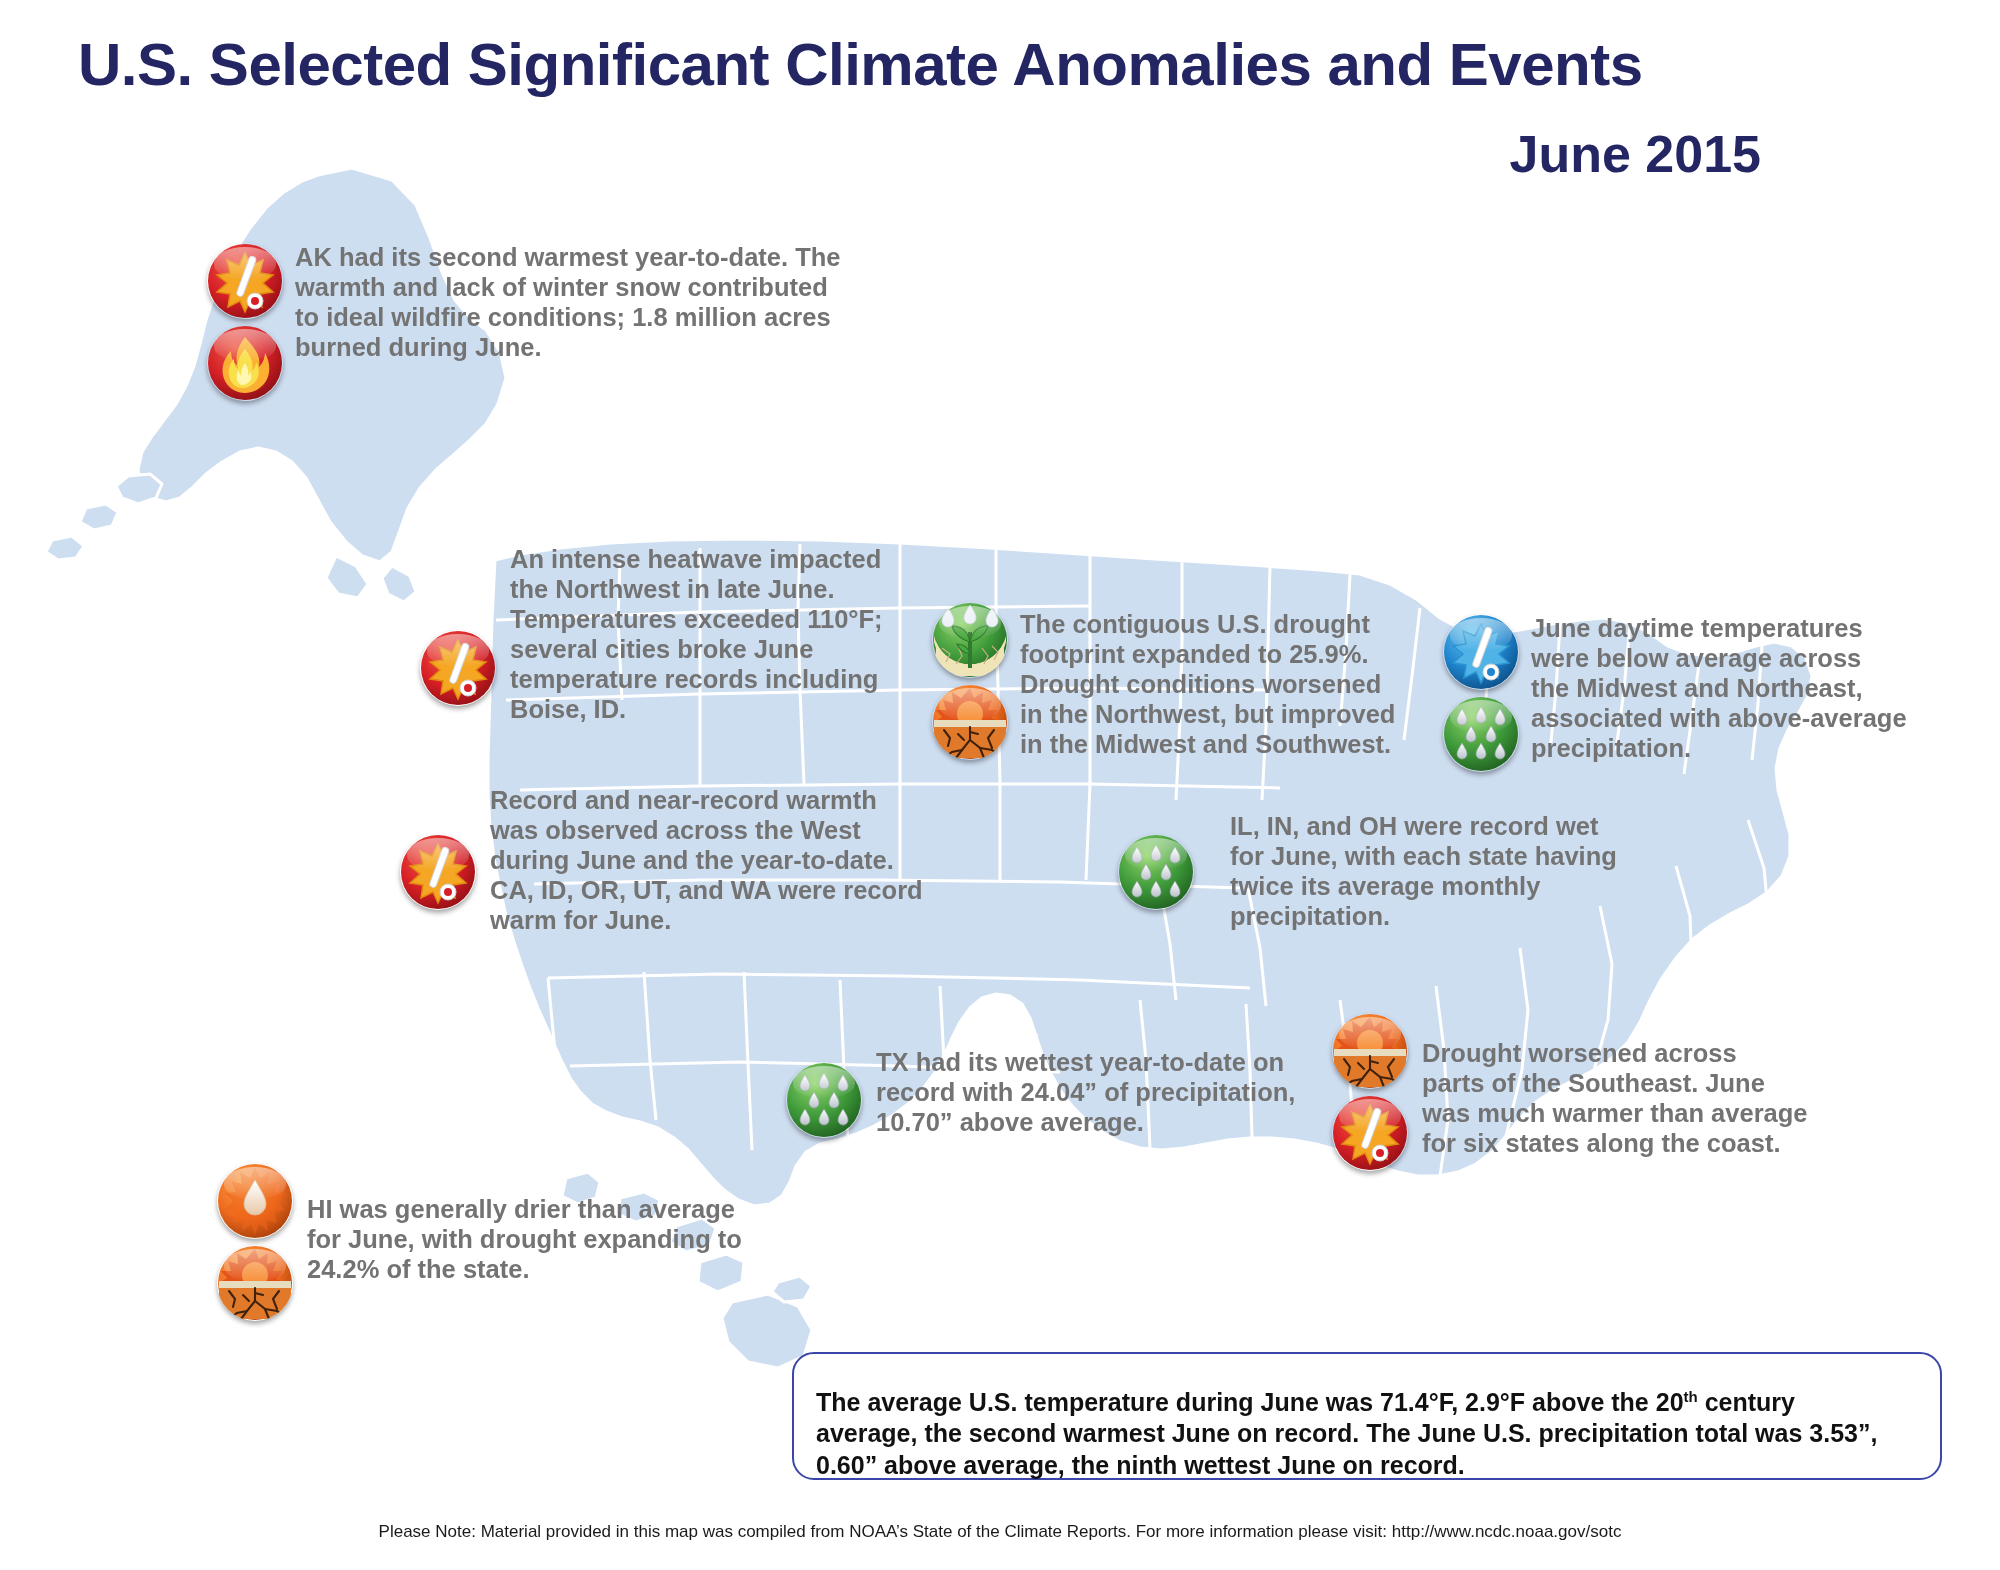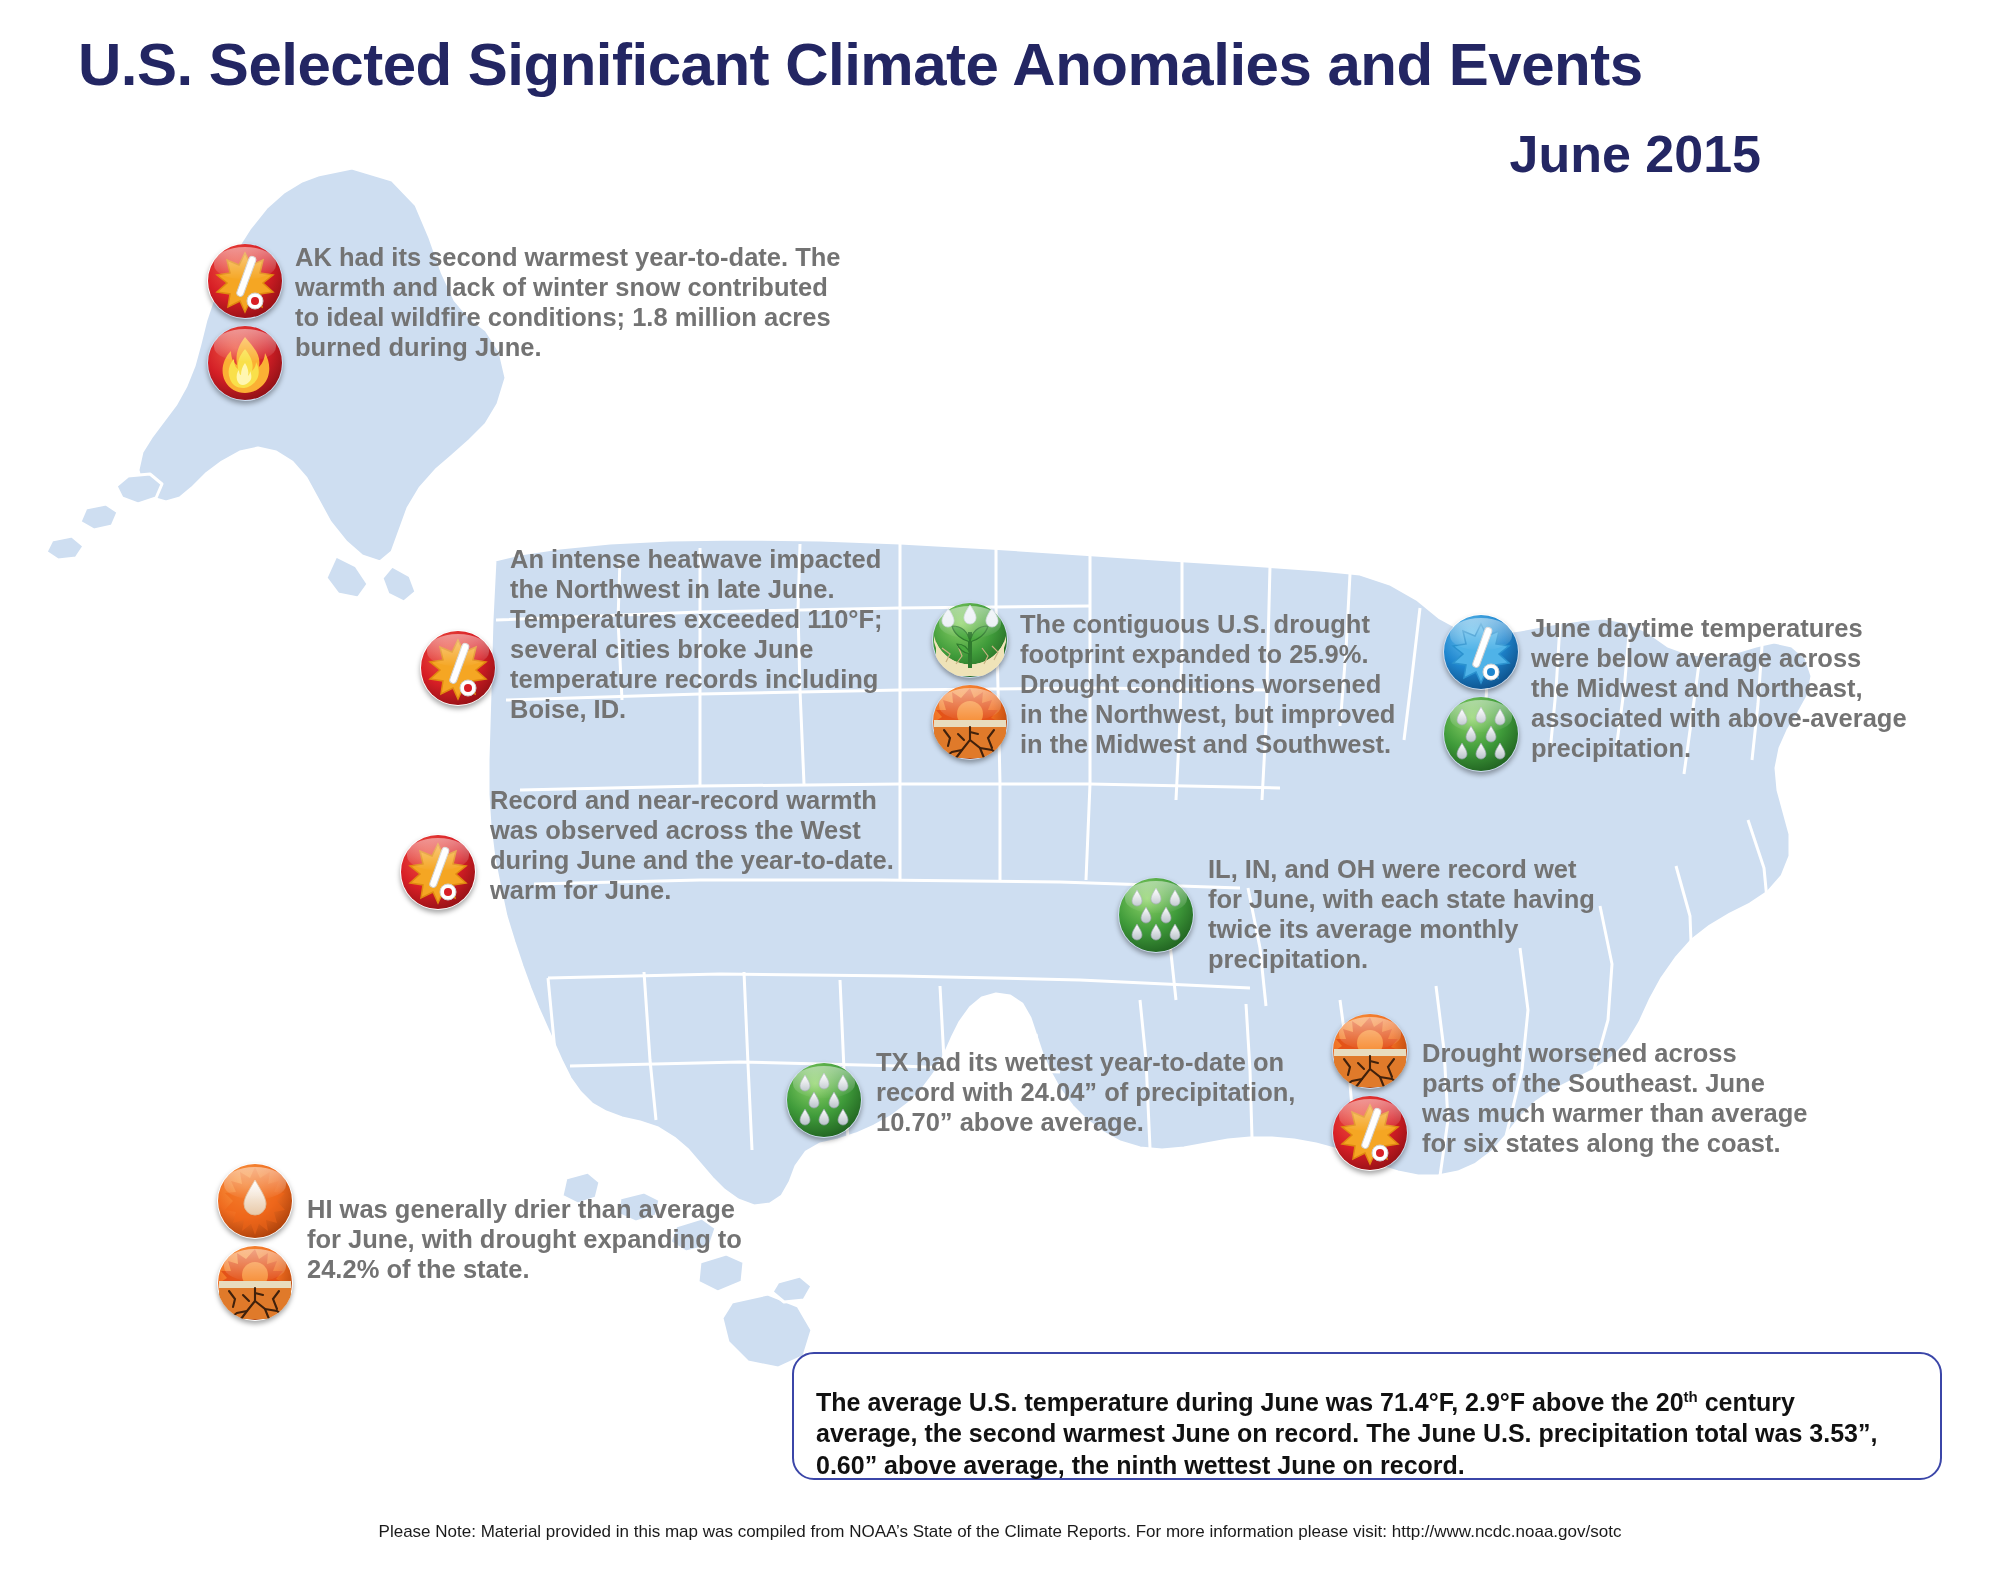--- a/index.html
+++ b/index.html
@@ -392,25 +392,26 @@
           <rect x="35.5" y="12" width="7" height="42" rx="3.5" transform="rotate(20 38 34)" fill="#ffffff" stroke="#cfcfcf" stroke-width="1"></rect>
           <circle cx="48" cy="58" r="8" fill="#ffffff" stroke="#cfcfcf" stroke-width="1"></circle>
           <circle cx="48" cy="58" r="4" fill="#d81f26"></circle>
         </svg>
       </div>
     </div>
     <div class="body" style="margin-left:14px;">
       <div>Record and near-record warmth</div>
       <div>was observed across the West</div>
       <div>during June and the year-to-date.</div>
+      <div>CA, ID, OR, UT, and WA were record</div>
       <div>warm for June.</div>
     </div>
   </div>
 
-  <div class="callout" style="left:1118px; top:855px;">
+  <div class="callout" style="left:1118px; top:812px;gap:22px;">
     <div class="icons" style="margin-top:22px;">
       <div class="ico">
         <svg viewBox="0 0 76 76">
           <defs>
             <radialGradient id="pgB" cx="38%" cy="28%" r="80%">
               <stop offset="0%" stop-color="#8fd469"></stop>
                 <stop offset="55%" stop-color="#3f9b3a"></stop>
               <stop offset="100%" stop-color="#1d5c1e"></stop>
               </radialGradient>
             <linearGradient id="dpB" x1="0" y1="0" x2="0" y2="1">

